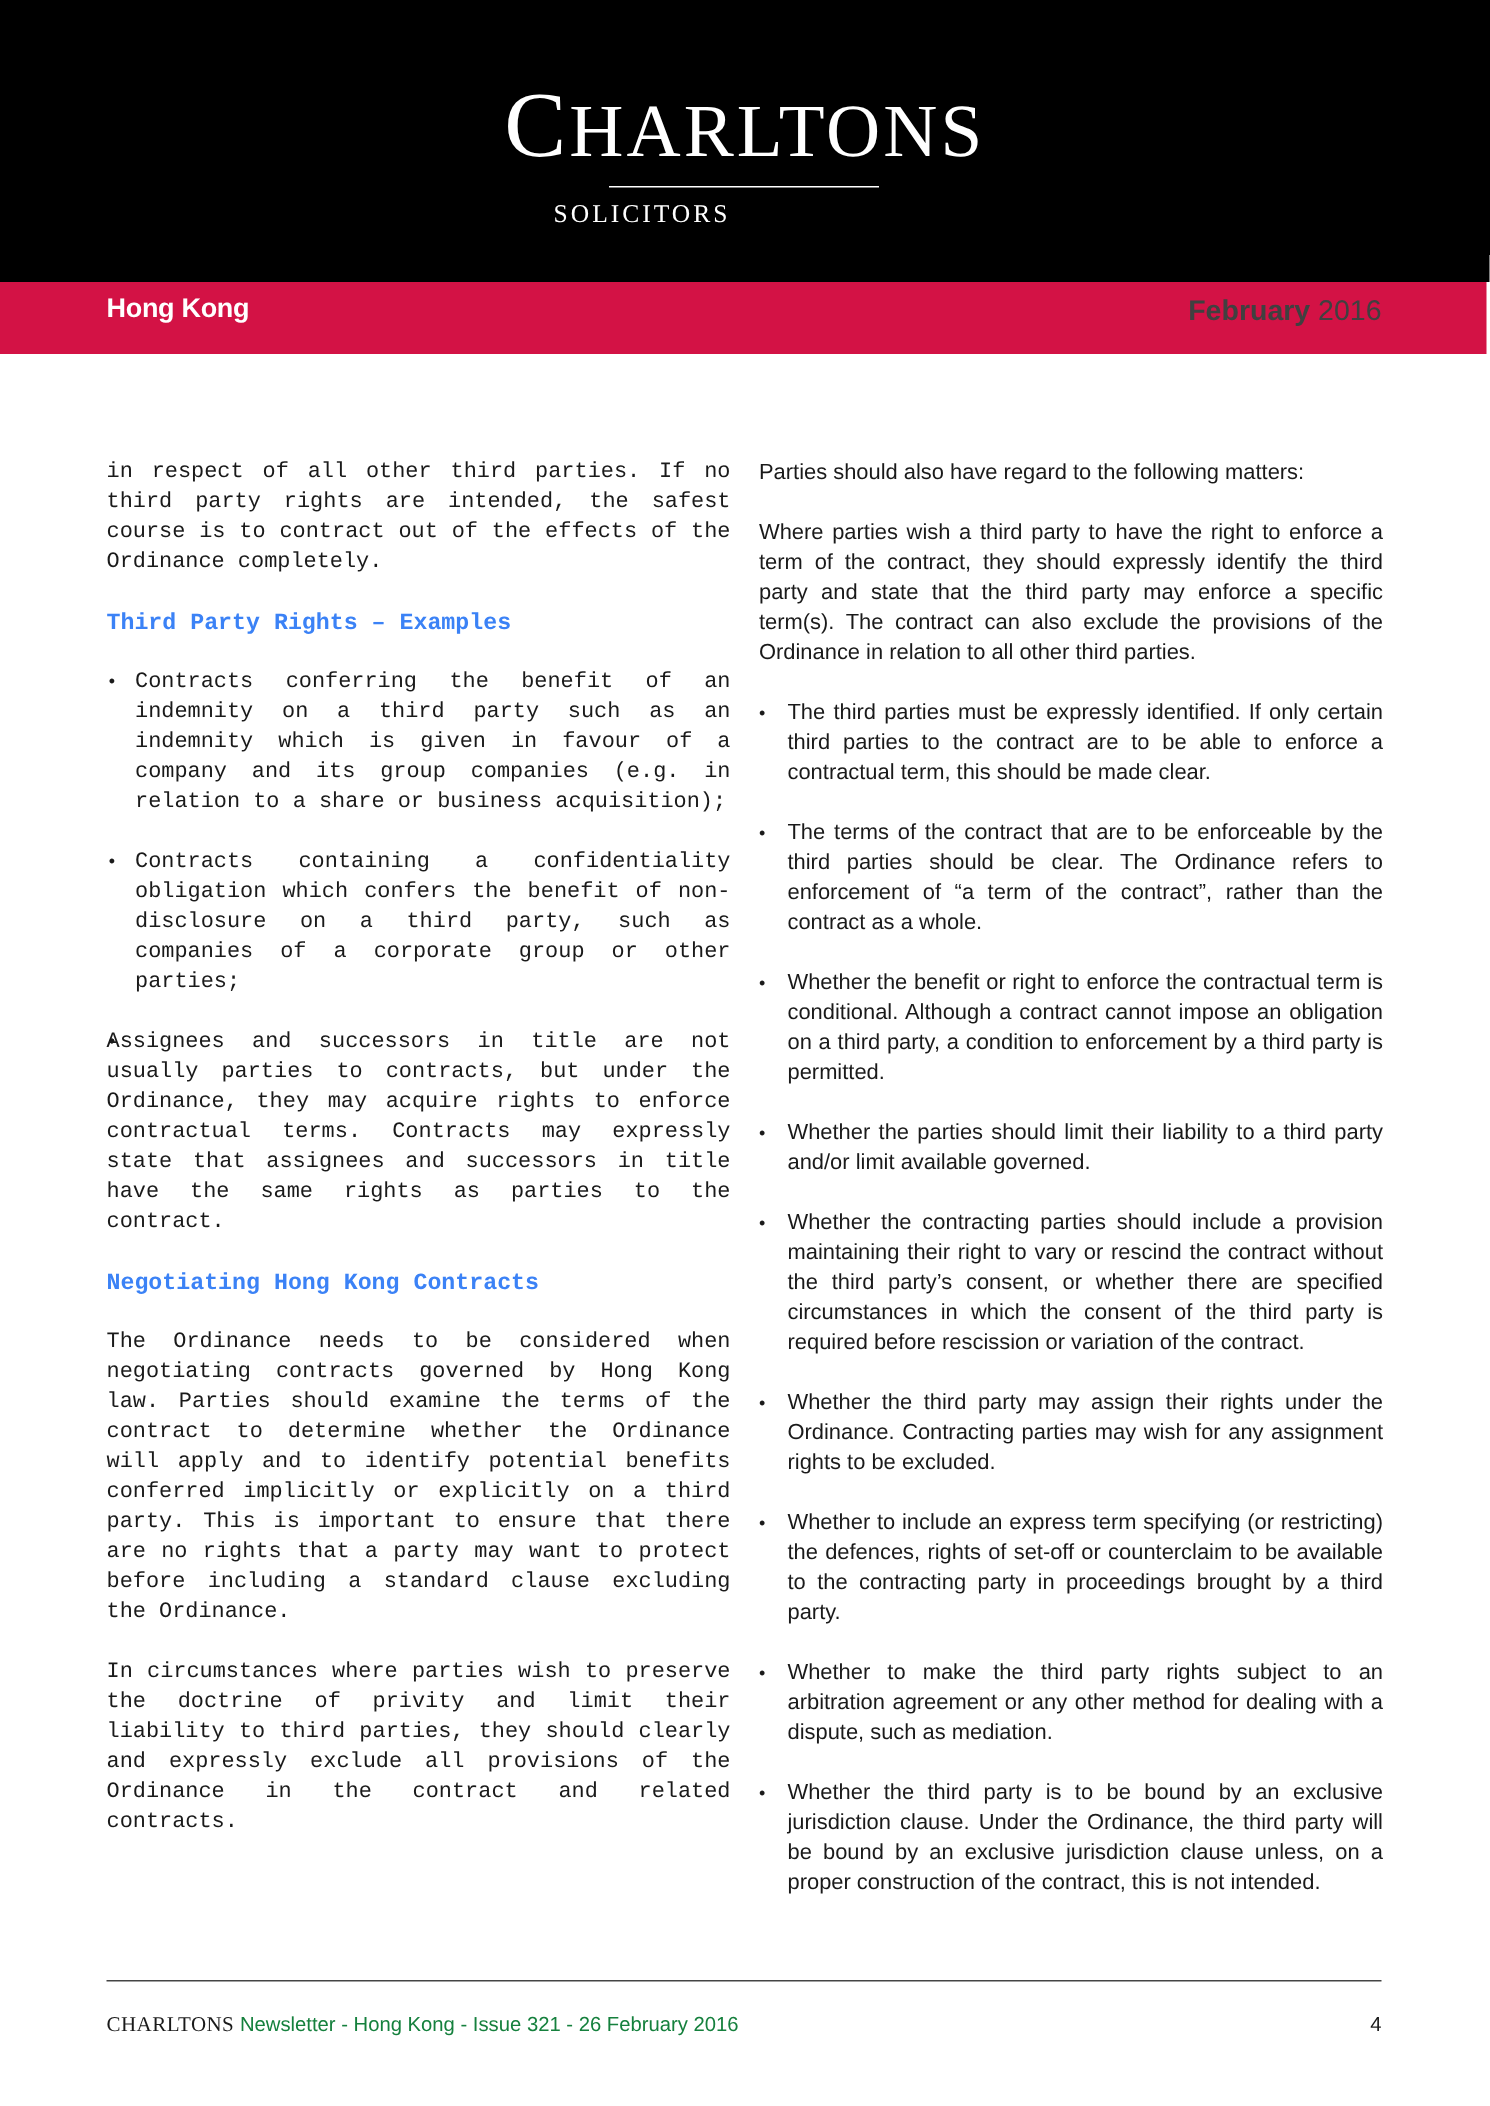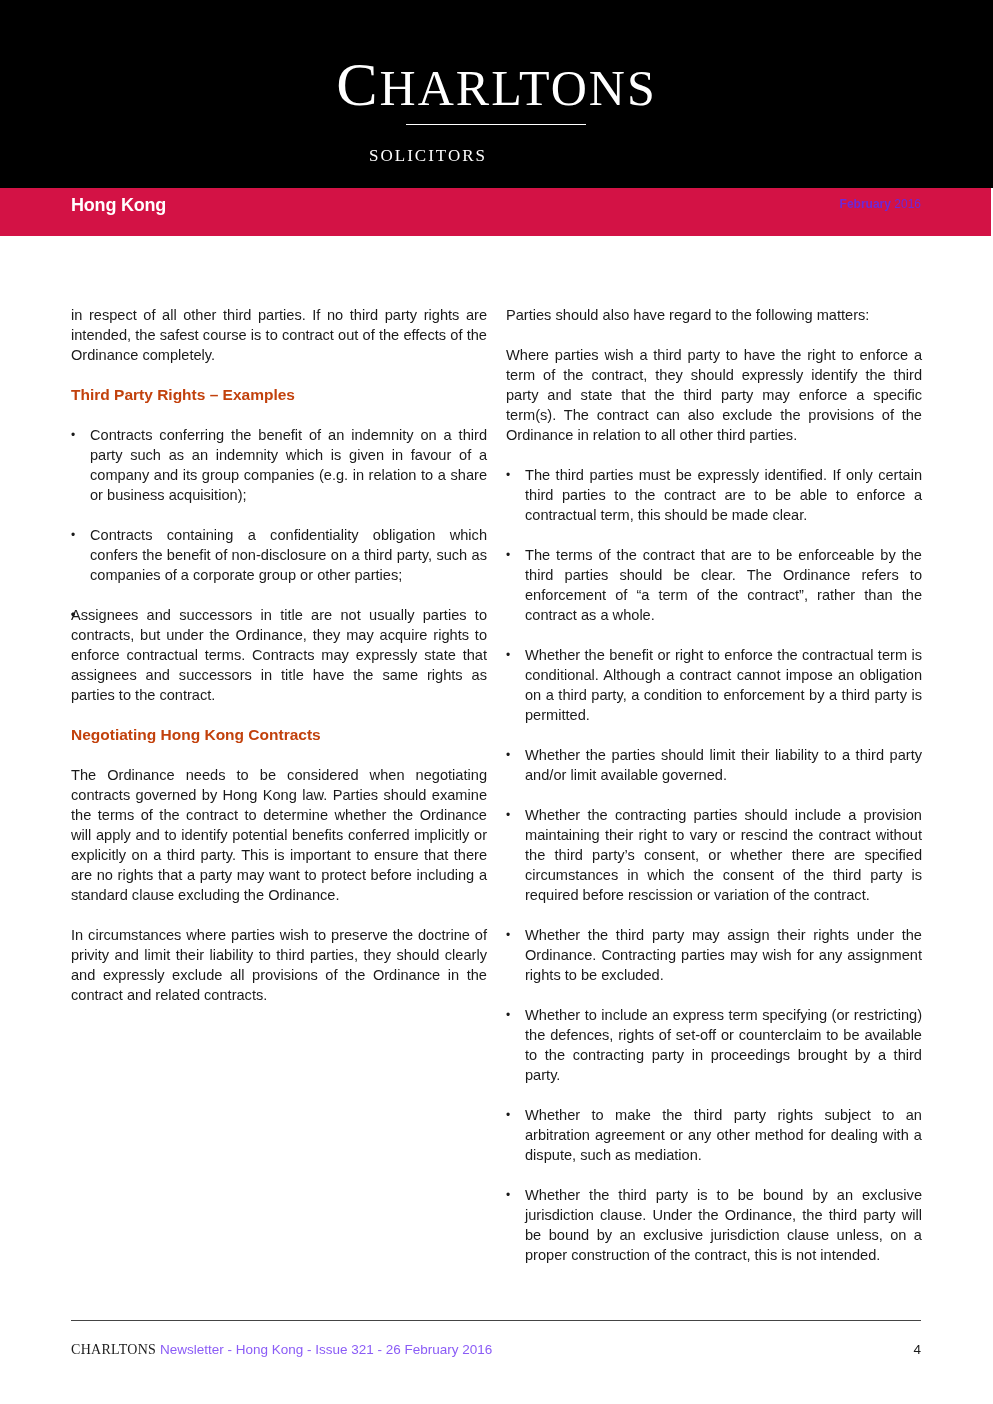--- a/index.html
+++ b/index.html
@@ -1,38 +1,38 @@
 <!DOCTYPE html>
 <html><head>
 <meta charset="utf-8">
 <style>
   html, body { margin: 0; padding: 0; background: #ffffff; }
   body { width: 993px; height: 1404px; position: relative; overflow: hidden; font-family: "Liberation Sans", sans-serif; color: #1a1a1a; }
   .header { position: absolute; left: 0; top: 0; width: 993px; height: 188px; background: #000000; }
   .logo { position: absolute; left: 0; top: 52px; width: 993px; text-align: center; color: #ffffff; font-family: "Liberation Serif", serif; font-size: 50px; letter-spacing: 2px; line-height: 64px; }
   .logo .cap { font-size: 62px; }
   .logo-rule { position: absolute; left: 406px; top: 124px; width: 180px; height: 1px; background: #ffffff; }
-  .logo-sub { position: absolute; left: 0; top: 146px; width: 856px; text-align: center; color: #ffffff; font-family: "Liberation Serif", serif; font-size: 17px; letter-spacing: 2px; }
+  .logo-sub { position: absolute; left: 0; top: 133px; width: 856px; text-align: center; color: #ffffff; font-family: "Liberation Serif", serif; font-size: 17px; letter-spacing: 2px; }
   .band { position: absolute; left: 0; top: 188px; width: 991px; height: 48px; background: #d31245; }
   .band-region { position: absolute; left: 71px; top: 195px; color: #ffffff; font-weight: bold; font-size: 18px; letter-spacing: -0.2px; text-align: right; }
-  .band-date { position: absolute; right: 72px; top: 197px; color: #6d28d9; font-size: 12px; }
+  .band-date { position: absolute; right: 72px; top: 197px; color: #404040; font-size: 19px; }
   .band-date b { font-weight: bold; }
   .col { position: absolute; top: 305px; width: 416px; font-size: 14.6px; line-height: 20px; text-align: justify; }
-  .col.left { left: 71px; }
+  .col.left { left: 71px; font-family: Liberation Mono, monospace; }
   .col.right { left: 506px; }
   .col p { margin: 0 0 20px 0; }
-  .col h3 { margin: 0 0 20px 0; color: #c2410c; font-size: 15.5px; font-weight: bold; line-height: 20px; }
+  .col h3 { margin: 0 0 20px 0; color: #3b82f6; font-size: 15.5px; font-weight: bold; line-height: 20px; }
   .col ul { list-style: none; margin: 0 0 20px 0; padding: 0; }
   .col li { position: relative; padding-left: 19px; margin-bottom: 20px; }
   .col li:last-child { margin-bottom: 0; }
   .col li .bullet { position: absolute; left: 0; top: 0; font-size: 12px; }
   .footer-rule { position: absolute; left: 71px; top: 1320px; width: 850px; height: 1px; background: #444444; }
   .footer { position: absolute; left: 71px; top: 1342px; font-size: 13.5px; }
   .footer .brand { font-family: "Liberation Serif", serif; color: #1a1a1a; font-size: 14px; letter-spacing: 0.3px; }
-  .footer .info { color: #8b5cf6; }
+  .footer .info { color: #15803d; }
   .page-num { position: absolute; right: 72px; top: 1342px; font-size: 13.5px; color: #1a1a1a; }
 </style>
 </head>
 <body>
 
 <div class="header">
   <div class="logo"><span class="cap">C</span><span>HARLTONS</span></div>
   <div class="logo-rule"></div>
   <div class="logo-sub">SOLICITORS</div>
 </div>

